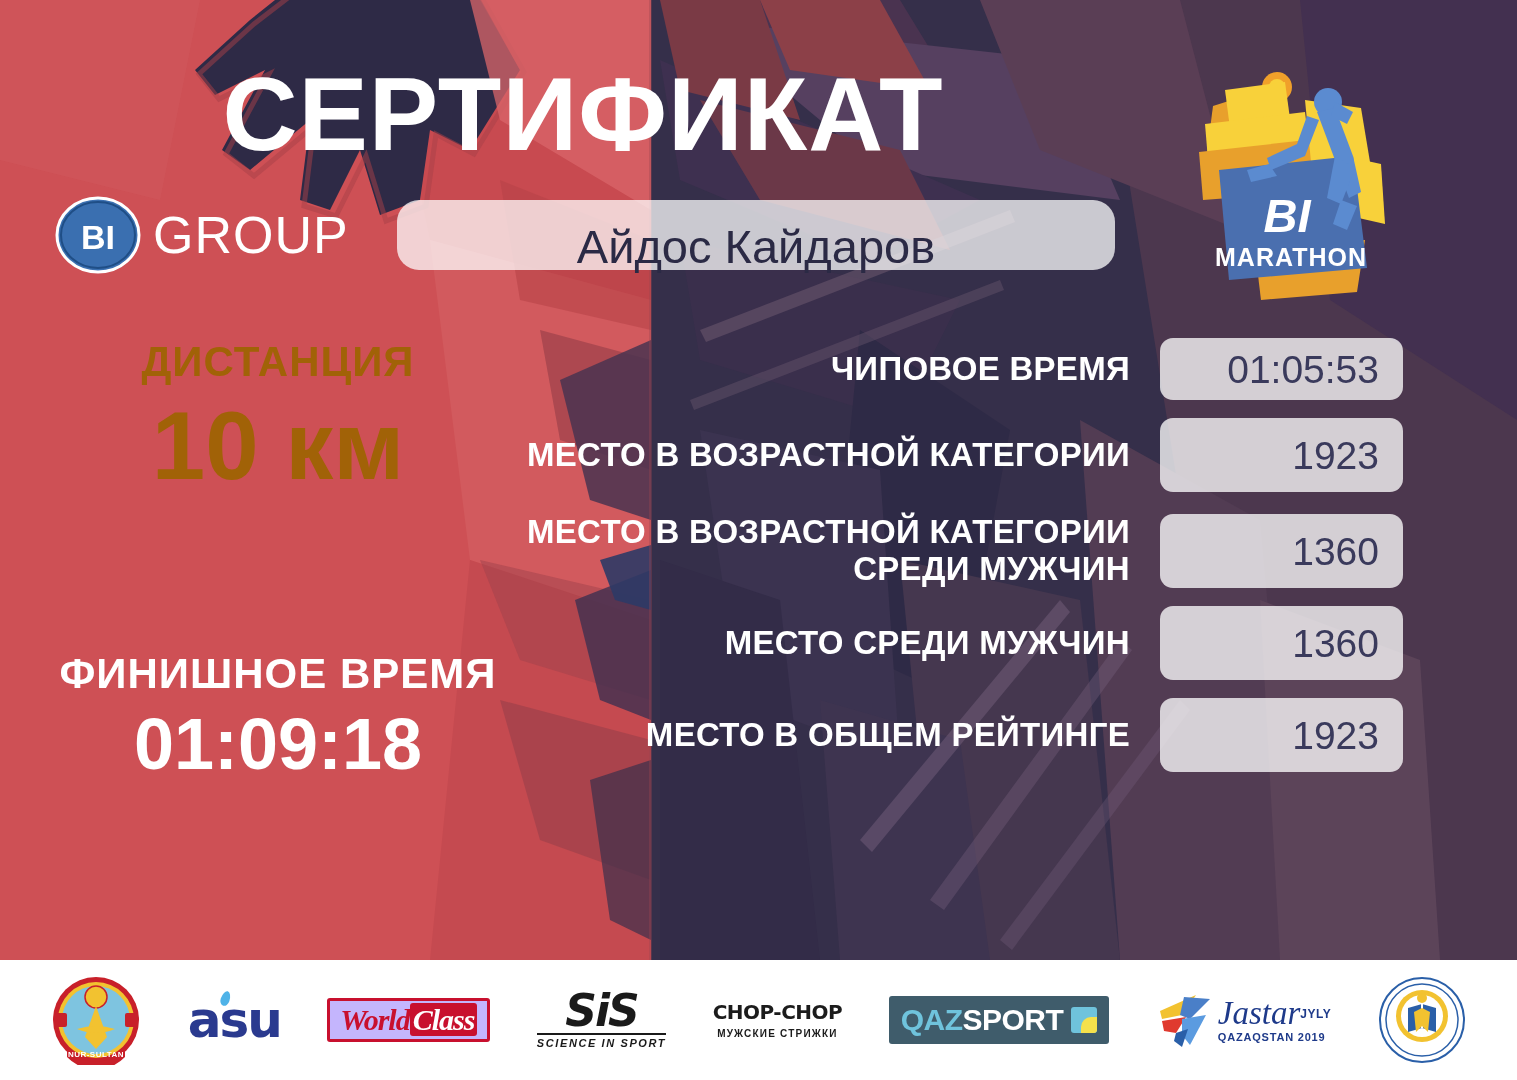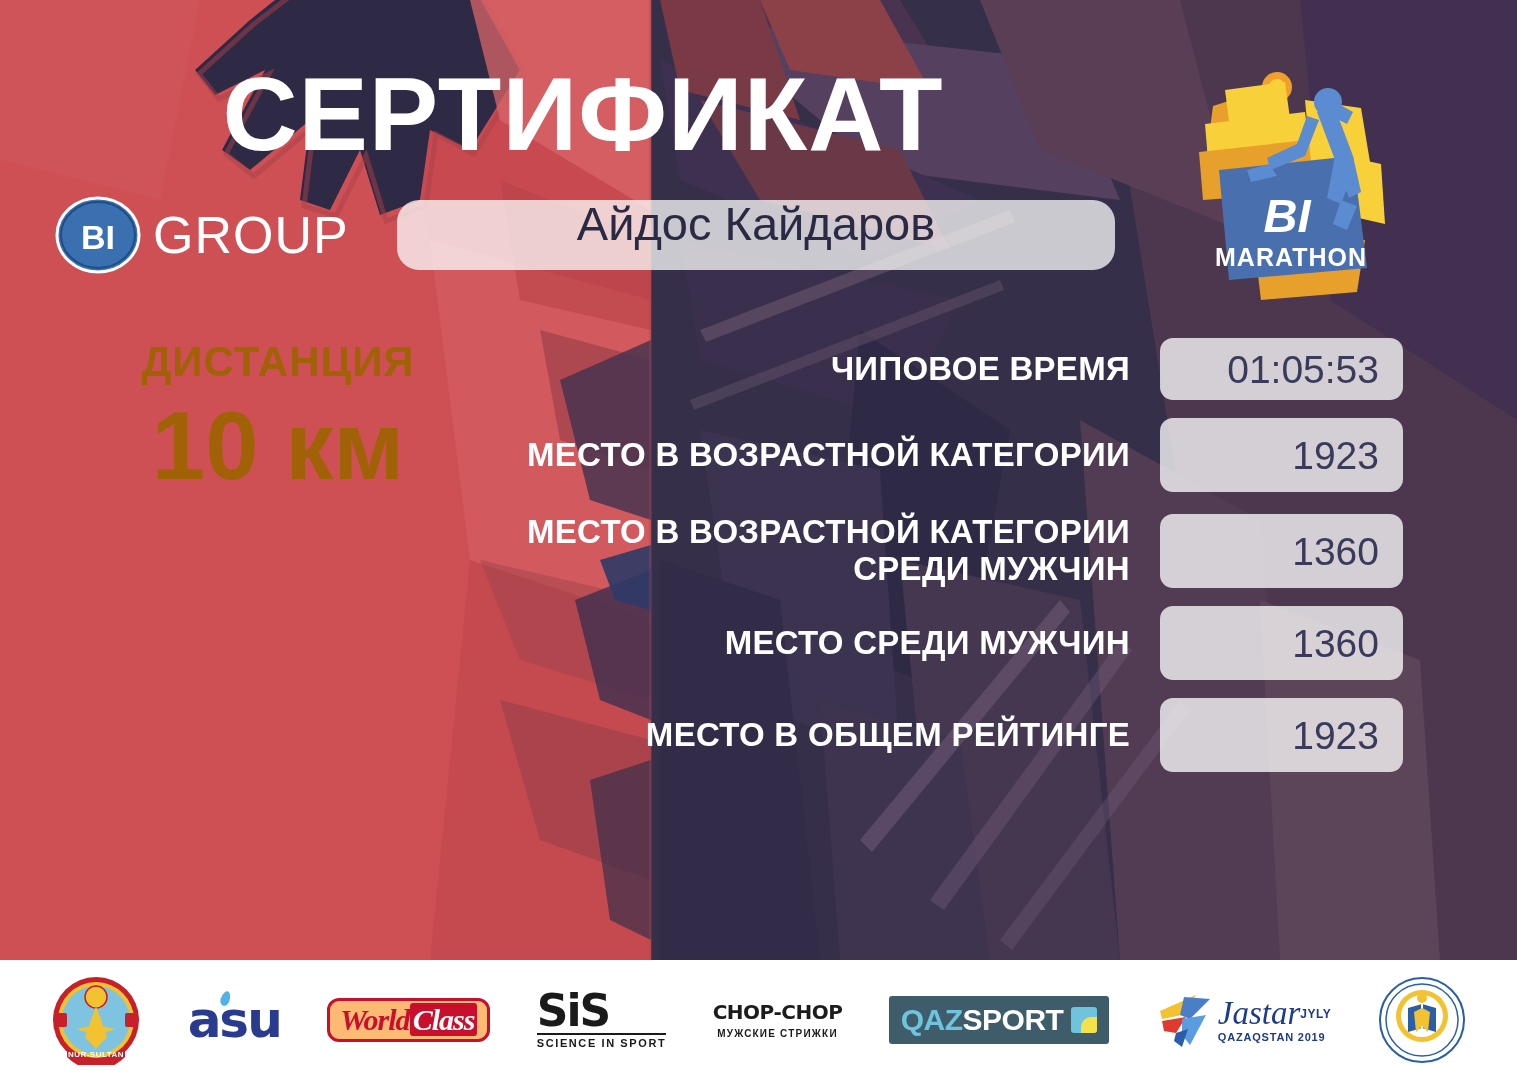--- a/index.html
+++ b/index.html
@@ -18,21 +18,21 @@
   .bigroup{position:absolute;left:52px;top:195px;display:flex;align-items:center;gap:12px;}
   .bg-badge{width:86px;height:80px;position:relative;flex:none;}
   .bg-word{color:#fff;font-size:52px;font-weight:400;letter-spacing:1px;line-height:1;}
 
   
   .title{position:absolute;left:0;top:62px;width:1160px;text-align:center;color:#fff;
          font-size:104px;font-weight:700;letter-spacing:1px;line-height:1;}
 
   
   .name-pill{position:absolute;left:394px;top:200px;width:718px;height:70px;border-radius:22px;
-             background:rgba(255,255,255,.74);display:flex;align-items:flex-start;justify-content:center;}
+             background:rgba(255,255,255,.74);display:flex;align-items:flex-end;justify-content:center;}
   .name-pill span{color:#2B2A45;font-size:47px;font-weight:400;line-height:1;}
 
   
   .mlogo{position:absolute;left:1182px;top:64px;width:230px;height:240px;}
 
   
   .leftcol{position:absolute;left:20px;top:340px;width:510px;text-align:center;color:#a16207;}
   .dist-label{font-size:42px;font-weight:700;letter-spacing:1px;line-height:1.05;}
   .dist-value{font-size:96px;font-weight:700;line-height:1.05;margin-top:12px;}
   .leftcol2{position:absolute;left:20px;top:650px;width:510px;text-align:center;color:#fff;}
@@ -49,26 +49,26 @@
   .srow .val span{color:#3A3A5C;font-size:39px;font-weight:400;line-height:1;}
   .r0 .val{height:62px;}
   .r1{margin-bottom:22px;justify-content:flex-end;}
   .r1 .val,.r2 .val,.r3 .val,.r4 .val{height:74px;}
 
   
   .sponsors{position:absolute;left:0;top:960px;width:1517px;height:120px;background:#fff;
             display:flex;align-items:center;justify-content:space-around;padding:0 28px;box-sizing:border-box;}
   .sp{display:flex;align-items:center;justify-content:center;height:100px;}
 
-  .wc{border:3px solid #C8102E;border-radius:12px;padding:4px 10px;background:#fdba74;}
+  .wc{border:3px solid #C8102E;border-radius:3px;padding:4px 10px;background:#c4b5fd;}
   .wc-txt{font-family:"Liberation Serif",serif;font-style:italic;font-weight:700;font-size:30px;
           color:#C8102E;letter-spacing:-1px;line-height:1;white-space:nowrap;}
   .wc-txt i{background:#C8102E;color:#fff;font-style:italic;padding:0 3px;border-radius:3px;}
 
-  .sis{text-align:left;}
+  .sis{text-align:center;font-style:italic;}
   .sis-main{font-size:44px;font-weight:700;color:#1A1A1A;letter-spacing:-2px;line-height:.9;
             font-family:"DejaVu Sans",sans-serif;}
   .sis-sub{font-size:11px;font-weight:700;color:#1A1A1A;letter-spacing:1.6px;margin-top:3px;
            border-top:2px solid #1A1A1A;padding-top:2px;}
 
   .chop{text-align:center;}
   .chop-main{font-size:20px;font-weight:700;color:#1C1C1C;letter-spacing:-.5px;line-height:1;
              font-family:"DejaVu Sans",sans-serif;}
   .chop-sub{font-size:10px;font-weight:700;color:#1C1C1C;letter-spacing:1.2px;margin-top:6px;}
 
@@ -212,20 +212,24 @@
         <text x="102" y="168" text-anchor="middle" font-family="Liberation Sans, sans-serif" font-size="47" font-weight="700" font-style="italic" fill="#fff">BI</text>
         <text x="106" y="202" text-anchor="middle" font-family="Liberation Sans, sans-serif" font-size="25" font-weight="700" fill="#fff" letter-spacing="1">MARATHON</text>
       </svg>
     </div>
 
     <div class="leftcol">
       <div class="dist-label">ДИСТАНЦИЯ</div>
       <div class="dist-value">10 км</div>
     </div>
 
+    <div class="leftcol2">
+      <div class="fin-label">ФИНИШНОЕ ВРЕМЯ</div>
+      <div class="fin-value">01:09:18</div>
+    </div>
 
     <div class="stats">
       <div class="srow r0">
         <div class="lab">ЧИПОВОЕ ВРЕМЯ</div>
         <div class="val">
           <span>01:05:53</span>
         </div>
       </div>
       <div class="srow r1">
         <div class="lab">МЕСТО В ВОЗРАСТНОЙ КАТЕГОРИИ</div>

